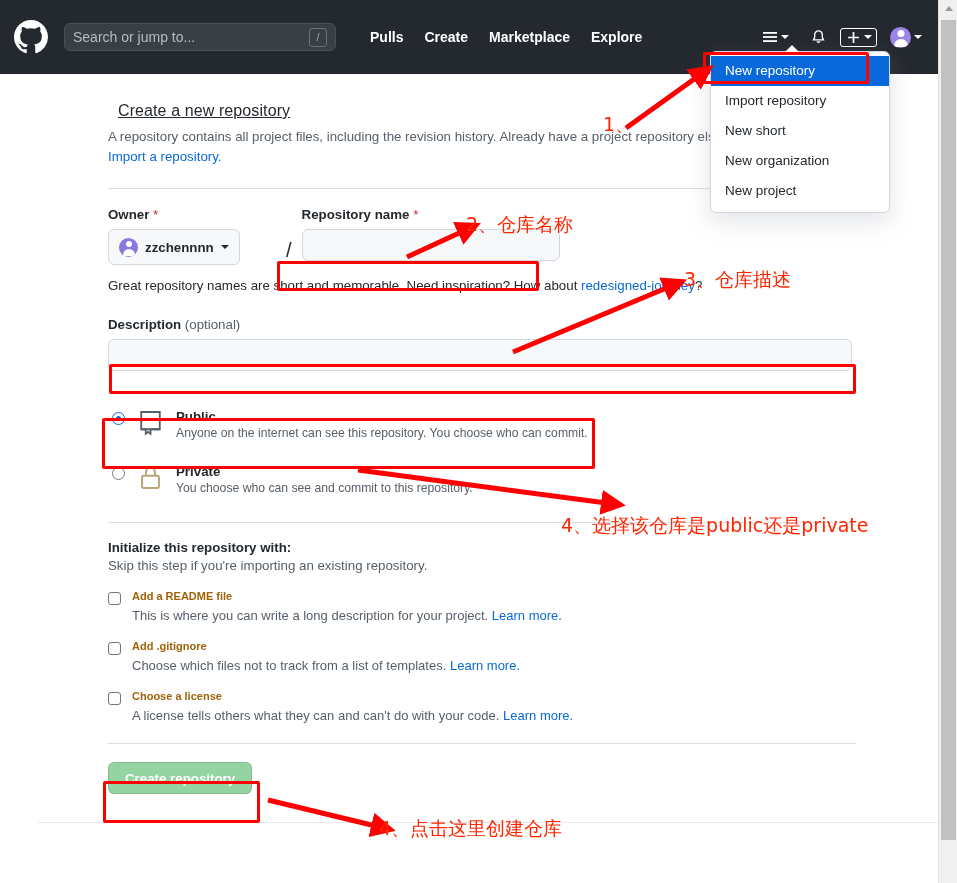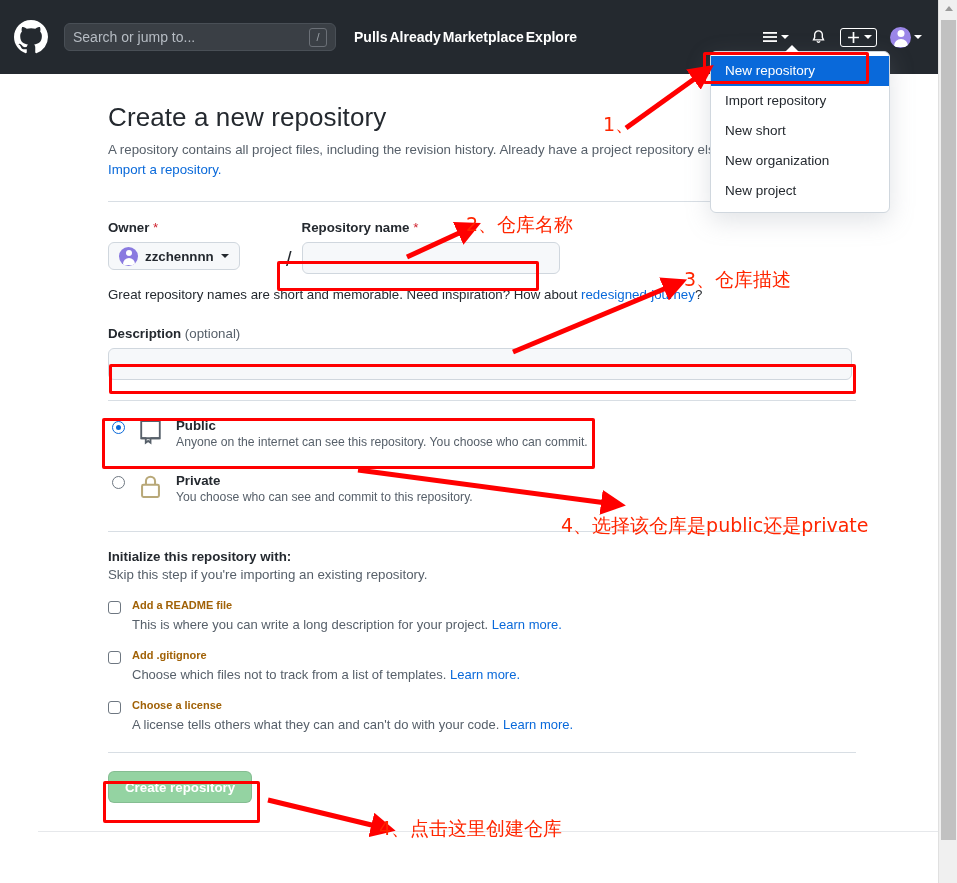--- a/index.html
+++ b/index.html
@@ -44,21 +44,21 @@
   }
   .search-box .ph { flex: 1; }
   .slash-key {
     width: 18px; height: 19px;
     border: 1px solid #6b7077;
     border-radius: 3px;
     color: #9aa0a6;
     font-size: 11px;
     display: flex; align-items: center; justify-content: center;
   }
-  .nav { display: flex; align-items: center; margin-left: 18px; gap: 2px; }
+  .nav { display: flex; align-items: center; margin-left: 34px; gap: 21px; }
   .nav a {
     color: #ffffff; font-size: 14px; font-weight: bold;
     text-decoration: none; white-space: nowrap;
   }
   .header-right {
     margin-left: auto;
     display: flex; align-items: center; gap: 4px;
   }
   .hdr-icon {
     display: flex; align-items: center; justify-content: center;
@@ -123,42 +123,42 @@
     padding: 5px 12px 6px 14px;
     line-height: 19px;
     white-space: nowrap;
     cursor: pointer;
   }
   .dd-item.active { background: #0969da; color: #ffffff; }
 
   
   .content { padding: 28px 0 0 108px; position: relative; }
   h1.title {
-    font-size: 26px; font-weight: normal; color: #24292f;
-    margin: 0 0 7px 0; letter-spacing: 0.1px;
+    font-size: 16px; font-weight: normal; color: #24292f;
+    margin: 0 0 7px 10px; letter-spacing: 0.1px; text-decoration: underline;
   }
   .subtitle {
     font-size: 13.3px; color: #57606a; line-height: 20px;
     max-width: 800px; margin: 0;
   }
   .subtitle a, .link { color: #0969da; text-decoration: none; }
   .hr { border: 0; border-top: 1px solid #d8dee4; margin: 21px 0 18px 0; width: 748px; }
 
   .field-label {
     font-size: 13.3px; font-weight: bold; color: #24292f;
     margin-bottom: 7px;
   }
   .req { color: #cf222e; font-weight: normal; }
   .optional { color: #57606a; font-weight: normal; }
 
   .owner-row { display: flex; align-items: flex-start; gap: 0; }
   .owner-col { width: 168px; }
   .owner-btn {
     display: inline-flex; align-items: center; gap: 7px;
-    height: 28px;
+    height: 36px;
     border: 1px solid #d0d7de; border-radius: 6px;
     background: #f6f8fa;
     padding: 0 10px;
     font-size: 13.3px; font-weight: bold; color: #24292f;
     cursor: pointer;
   }
   .avatar-sm {
     width: 19px; height: 19px; border-radius: 50%;
     background: #8a7ae0; position: relative; overflow: hidden;
     flex: 0 0 auto;
@@ -279,21 +279,21 @@
       </svg>
     </span>
 
     <div class="search-box">
       <span class="ph">Search or jump to...</span>
       <span class="slash-key">/</span>
     </div>
 
     <div class="nav">
       <a href="#">Pulls</a>
-      <a href="#">Already</a>
+      <a href="#">Create</a>
       <a href="#">Marketplace</a>
       <a href="#">Explore</a>
     </div>
 
     <div class="header-right">
       <div class="hdr-icon" style="margin-right:8px;">
         <svg width="16" height="16" viewBox="0 0 16 16" fill="#ffffff">
           <rect x="1" y="3" width="14" height="1.8"></rect>
             <rect x="1" y="7.1" width="14" height="1.8"></rect>
             <rect x="1" y="11.2" width="14" height="1.8"></rect>

